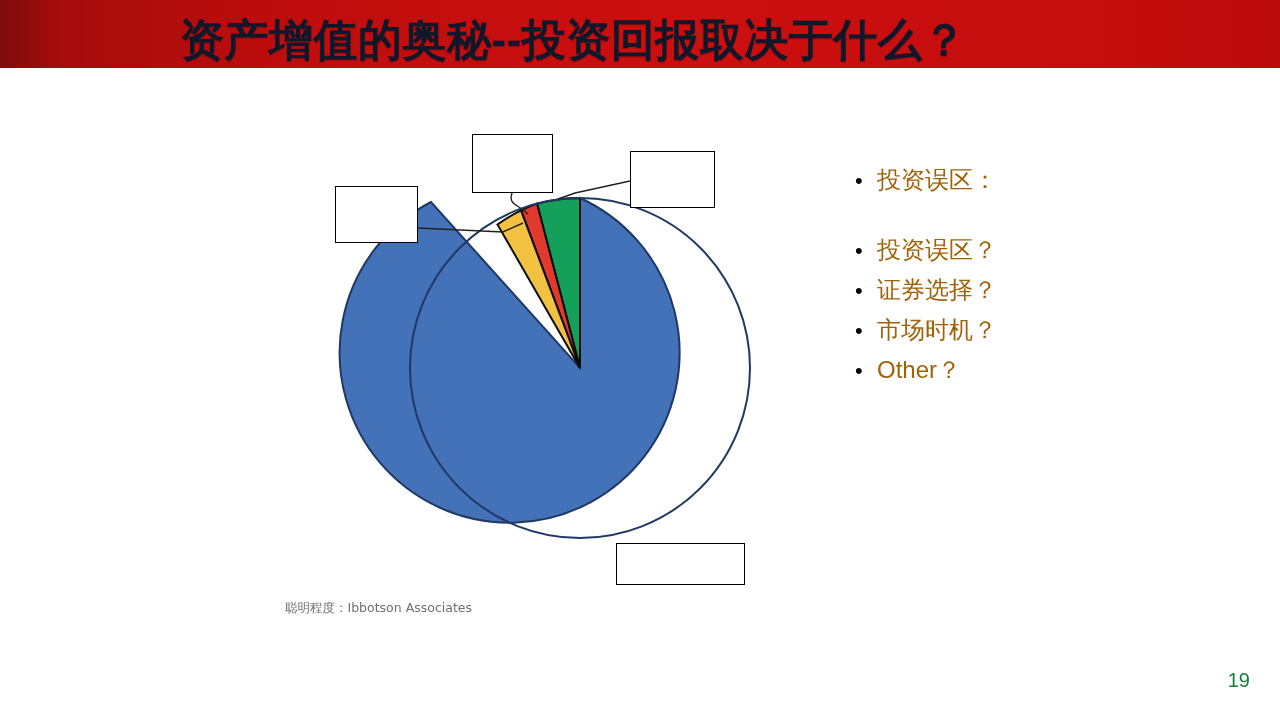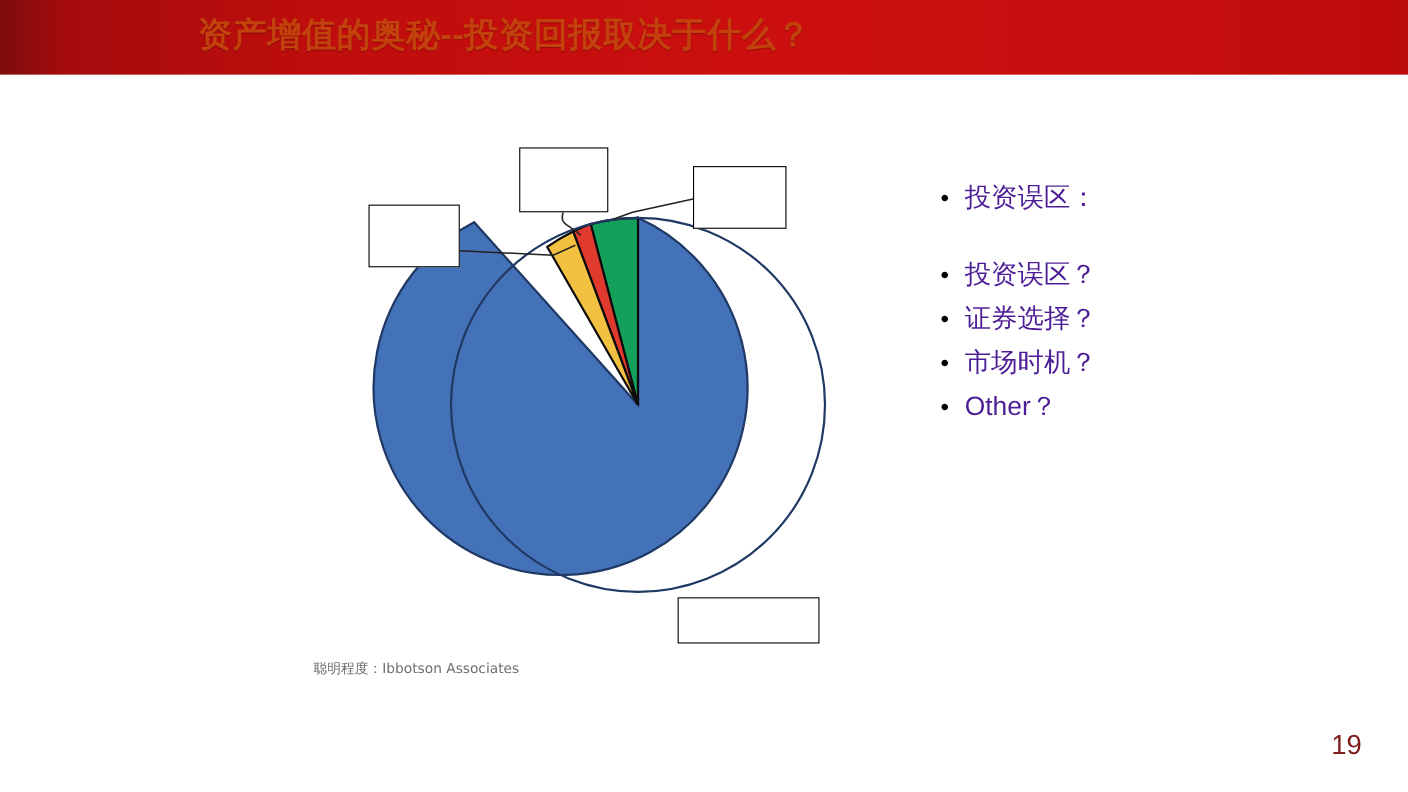--- a/index.html
+++ b/index.html
@@ -32,23 +32,23 @@
     left: 0;
     top: 68px;
     width: 1280px;
     height: 5px;
     background: #ffffff;
   }
   .title-text {
     position: absolute;
     left: 180px;
     top: 11px;
-    font-size: 31px;
+    font-size: 44px;
     font-weight: bold;
-    color: #c2410c;
+    color: #0f172a;
     letter-spacing: 0.5px;
     white-space: nowrap;
     text-shadow: 0 1px 1px rgba(0,0,0,0.25);
   }
 
   
   .chart-area {
     position: absolute;
     left: 275px;
     top: 110px;
@@ -111,34 +111,34 @@
   .bullet-dot {
     width: 22px;
     flex: 0 0 22px;
     font-size: 22px;
     line-height: 1;
     color: #000000;
   }
   .bullet-label {
     font-size: 24px;
     line-height: 1.28;
-    color: #4c1d95;
+    color: #a16207;
     white-space: nowrap;
   }
   .bullet-spacer {
     height: 30px;
   }
 
   
   .page-number {
     position: absolute;
-    right: 42px;
+    right: 30px;
     bottom: 28px;
-    font-size: 25px;
-    color: #7f1d1d;
+    font-size: 20px;
+    color: #15803d;
   }
 </style>
 </head>
 <body>
 
 <div class="title-bar"></div>
 <div class="title-bar-underline"></div>
 <div class="title-text">资产增值的奥秘--投资回报取决于什么？</div>
 
 <div class="chart-area">

